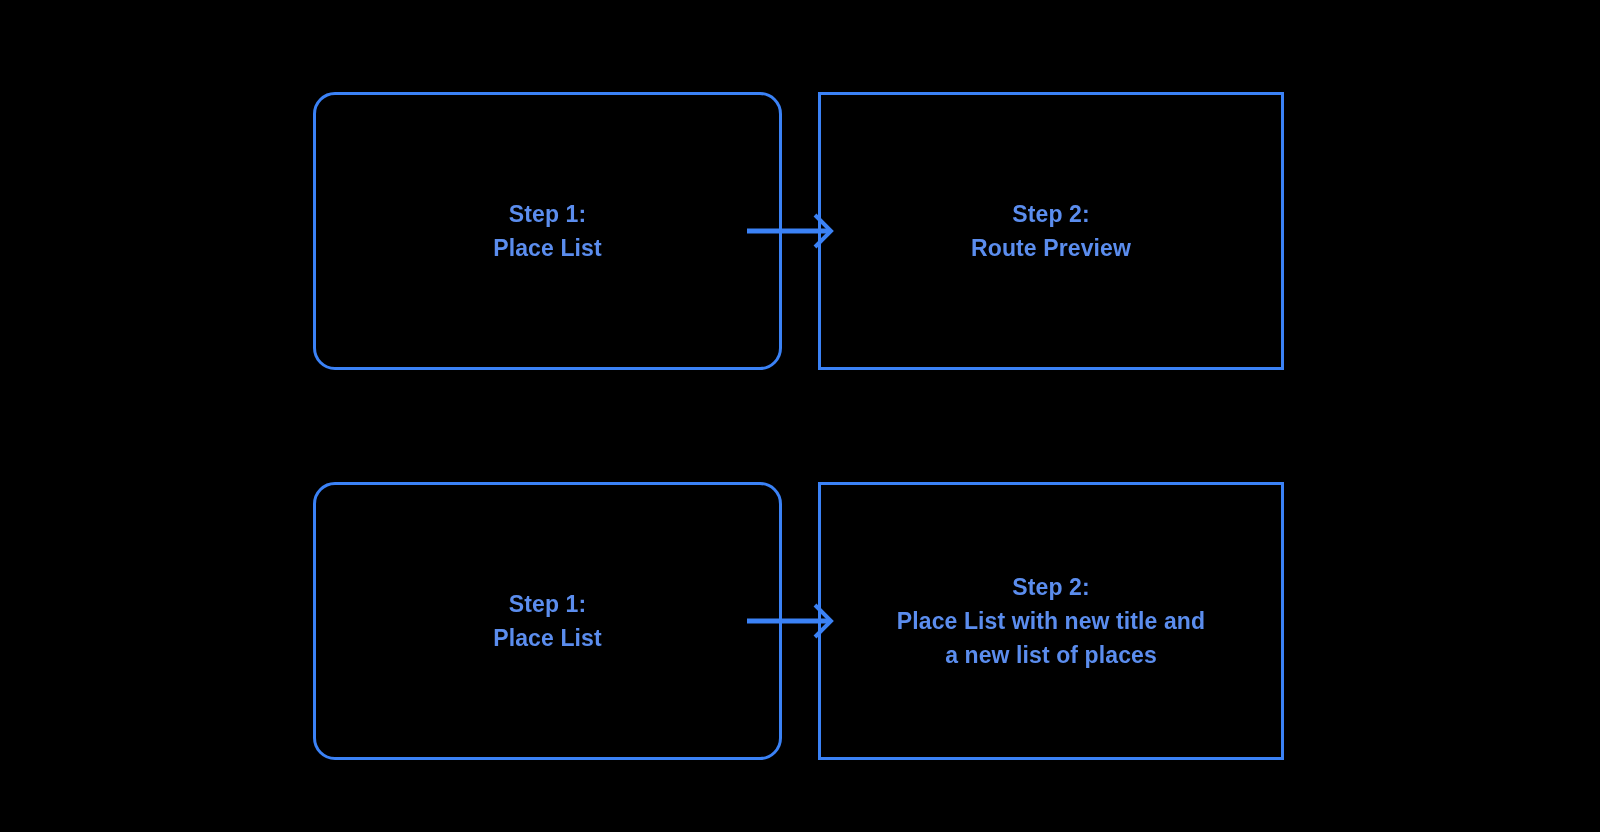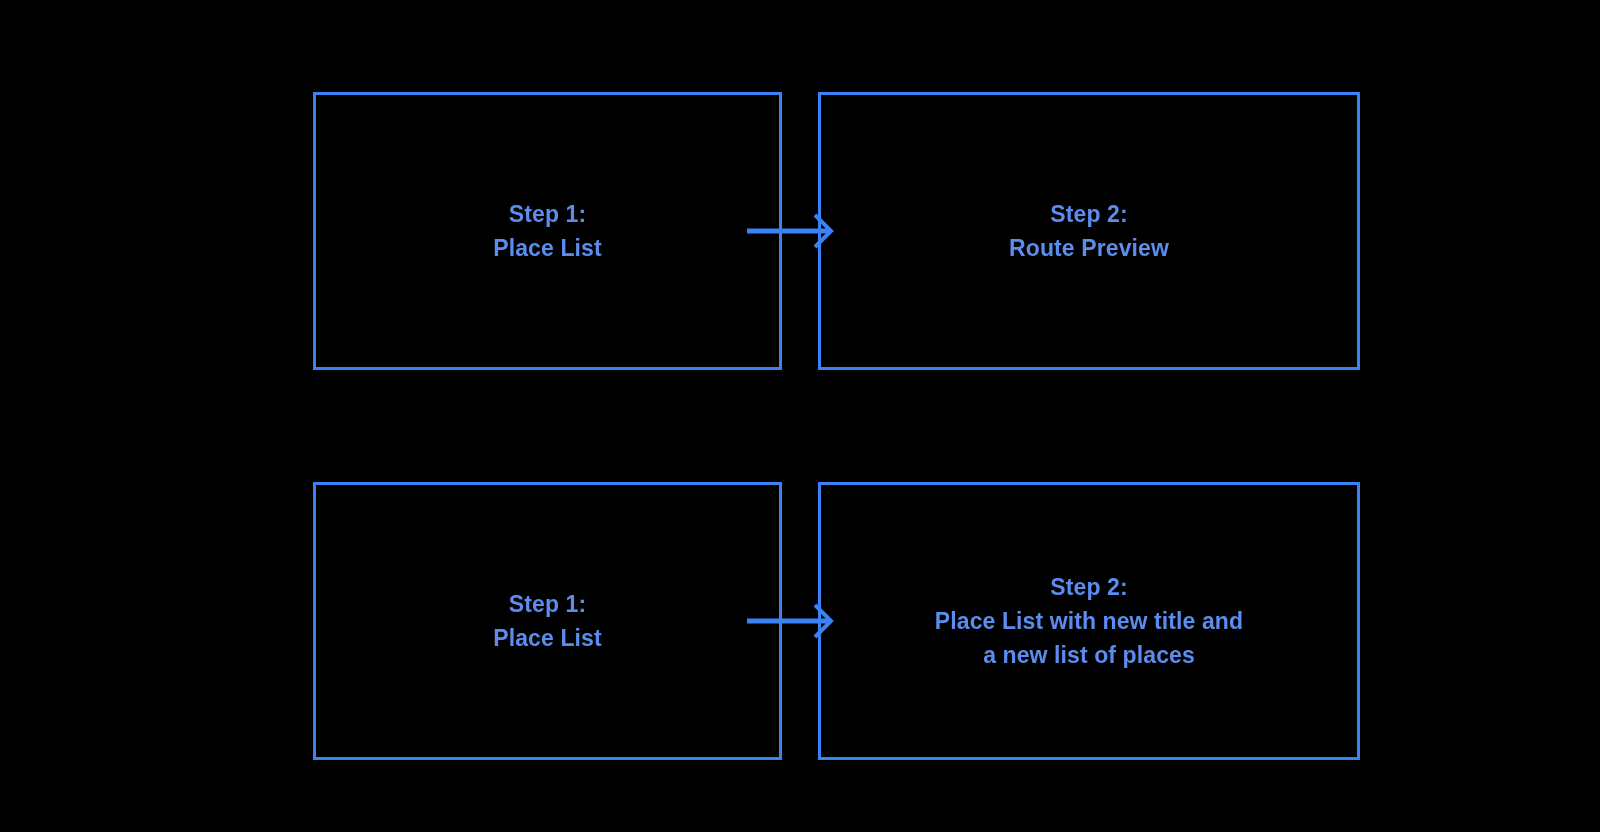--- a/index.html
+++ b/index.html
@@ -42,24 +42,25 @@
     box-sizing: border-box;
     border: 3px solid #3b82f6;
     background: transparent;
     display: flex;
     align-items: center;
     justify-content: center;
   }
   .step-box.box-left {
     left: 0;
     width: 469px;
+    border-radius: 22px;
   }
   .step-box.box-right {
     left: 505px;
-    width: 542px;
+    width: 466px;
   }
 
   .step-label {
     color: #5b8dee;
     font-family: "Liberation Sans", sans-serif;
     font-size: 23px;
     font-weight: bold;
     line-height: 34px;
     text-align: center;
     letter-spacing: 0.1px;

